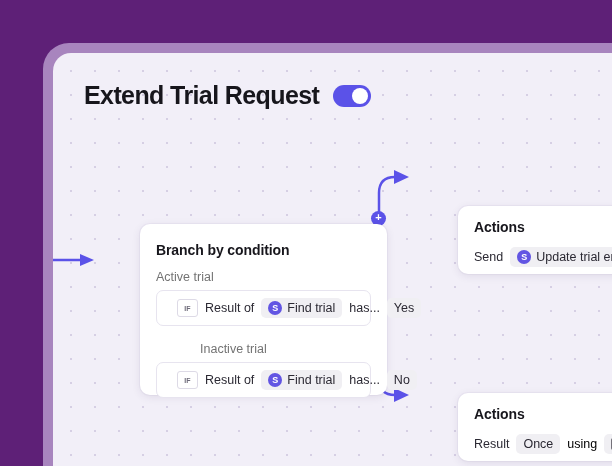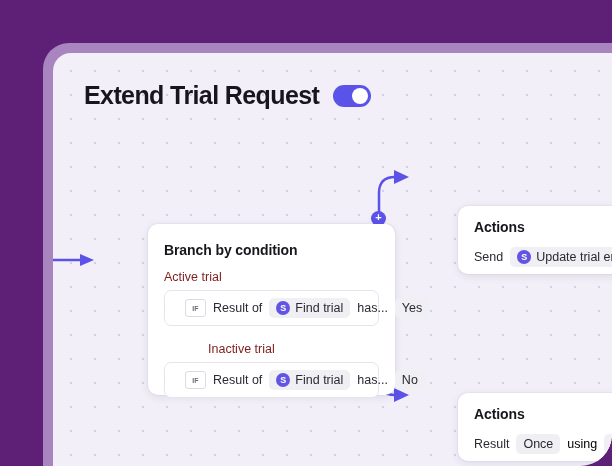--- a/index.html
+++ b/index.html
@@ -14,21 +14,20 @@
     background: #5E2077;
   }
 
   
   #app-root {
     position: relative;
     width: 612px;
     height: 466px;
     background: #5E2077;
     overflow: hidden;
-    border-radius: 32px;
   }
 
   
   #window-frame {
     position: absolute;
     left: 43px;
     top: 43px;
     width: 569px;
     height: 423px;
     background: #A885BE;
@@ -90,36 +89,36 @@
   .card {
     position: absolute;
     background: #FFFFFF;
     border-radius: 10px;
     box-shadow: 0 2px 8px rgba(60, 40, 90, 0.10), 0 0 0 1px rgba(120, 100, 160, 0.05);
     box-sizing: border-box;
   }
 
   
   #branch-card {
-    left: 95px;
+    left: 87px;
     top: 171px;
     width: 247px;
     height: 171px;
     padding: 18px 16px 16px 16px;
   }
   .card-title {
     font-size: 14px;
     font-weight: bold;
     color: #17161C;
     margin: 0 0 12px 0;
     letter-spacing: -0.1px;
   }
   .branch-label {
     font-size: 12.5px;
-    color: #7f1d1d;
+    color: #737373;
     margin: 0 0 6px 0;
   }
   .branch-label.second { margin-top: 16px; margin-left: 44px; }
 
   .condition-row {
     display: flex;
     align-items: center;
     gap: 7px;
     border: 1px solid #E7E4EF;
     border-radius: 7px;

